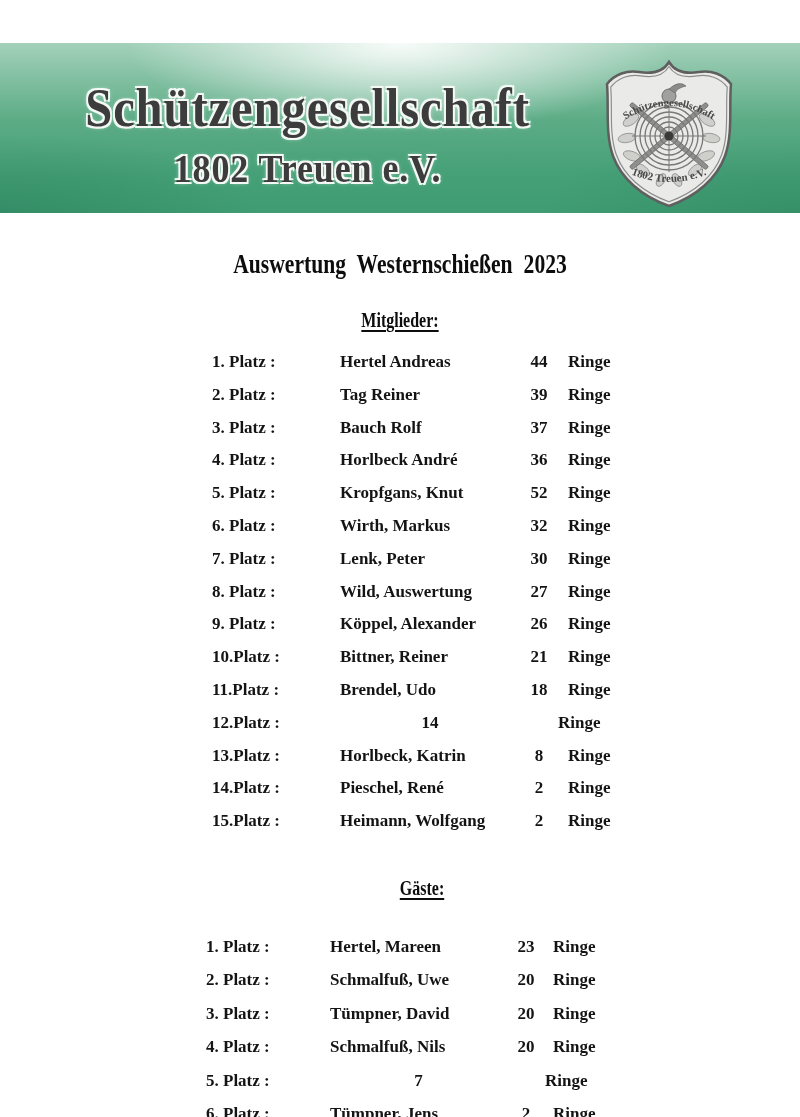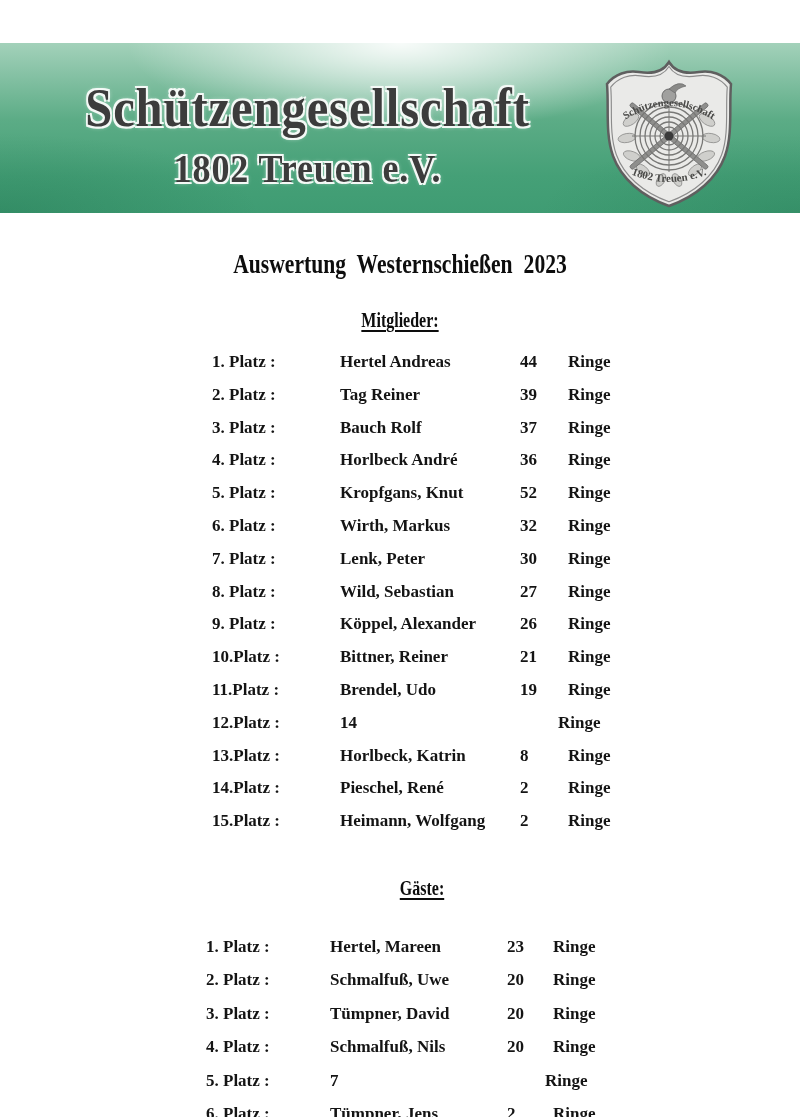--- a/index.html
+++ b/index.html
@@ -76,21 +76,21 @@
     grid-template-columns:128px 180px 38px 10px auto;
     line-height:32.8px;
   }
   .guests .row{
     padding-left:206px;
     grid-template-columns:124px 177px 38px 8px auto;
     line-height:33.4px;
   }
   .rank{white-space:pre;}
   .name{white-space:pre;}
-  .score{text-align:left;}
+  .score{text-align:center;}
   .unit{}
 </style>
 </head>
 <body>
 
 <div class="page">
 
   <header class="banner">
     <div class="banner-text">
       <div class="org-name">Schützengesellschaft</div>
@@ -219,21 +219,21 @@
   <div class="row">
     <span class="rank">7. Platz :</span>
     <span class="name">Lenk, Peter</span>
     <span class="score">30</span>
     <span class="gap"></span>
     <span class="unit">Ringe</span>
   </div>
 
   <div class="row">
     <span class="rank">8. Platz :</span>
-    <span class="name">Wild, Sebastian</span>
+    <span class="name">Wild, Auswertung</span>
     <span class="score">27</span>
     <span class="gap"></span>
     <span class="unit">Ringe</span>
   </div>
 
   <div class="row">
     <span class="rank">9. Platz :</span>
     <span class="name">Köppel, Alexander</span>
     <span class="score">26</span>
     <span class="gap"></span>
@@ -244,21 +244,21 @@
     <span class="rank">10.Platz :</span>
     <span class="name">Bittner, Reiner</span>
     <span class="score">21</span>
     <span class="gap"></span>
     <span class="unit">Ringe</span>
   </div>
 
   <div class="row">
     <span class="rank">11.Platz :</span>
     <span class="name">Brendel, Udo</span>
-    <span class="score">19</span>
+    <span class="score">18</span>
     <span class="gap"></span>
     <span class="unit">Ringe</span>
   </div>
 
   <div class="row">
     <span class="rank">12.Platz :</span>
     <span class="score">14</span>
     <span class="gap"></span>
     <span class="unit">Ringe</span>
   </div>

